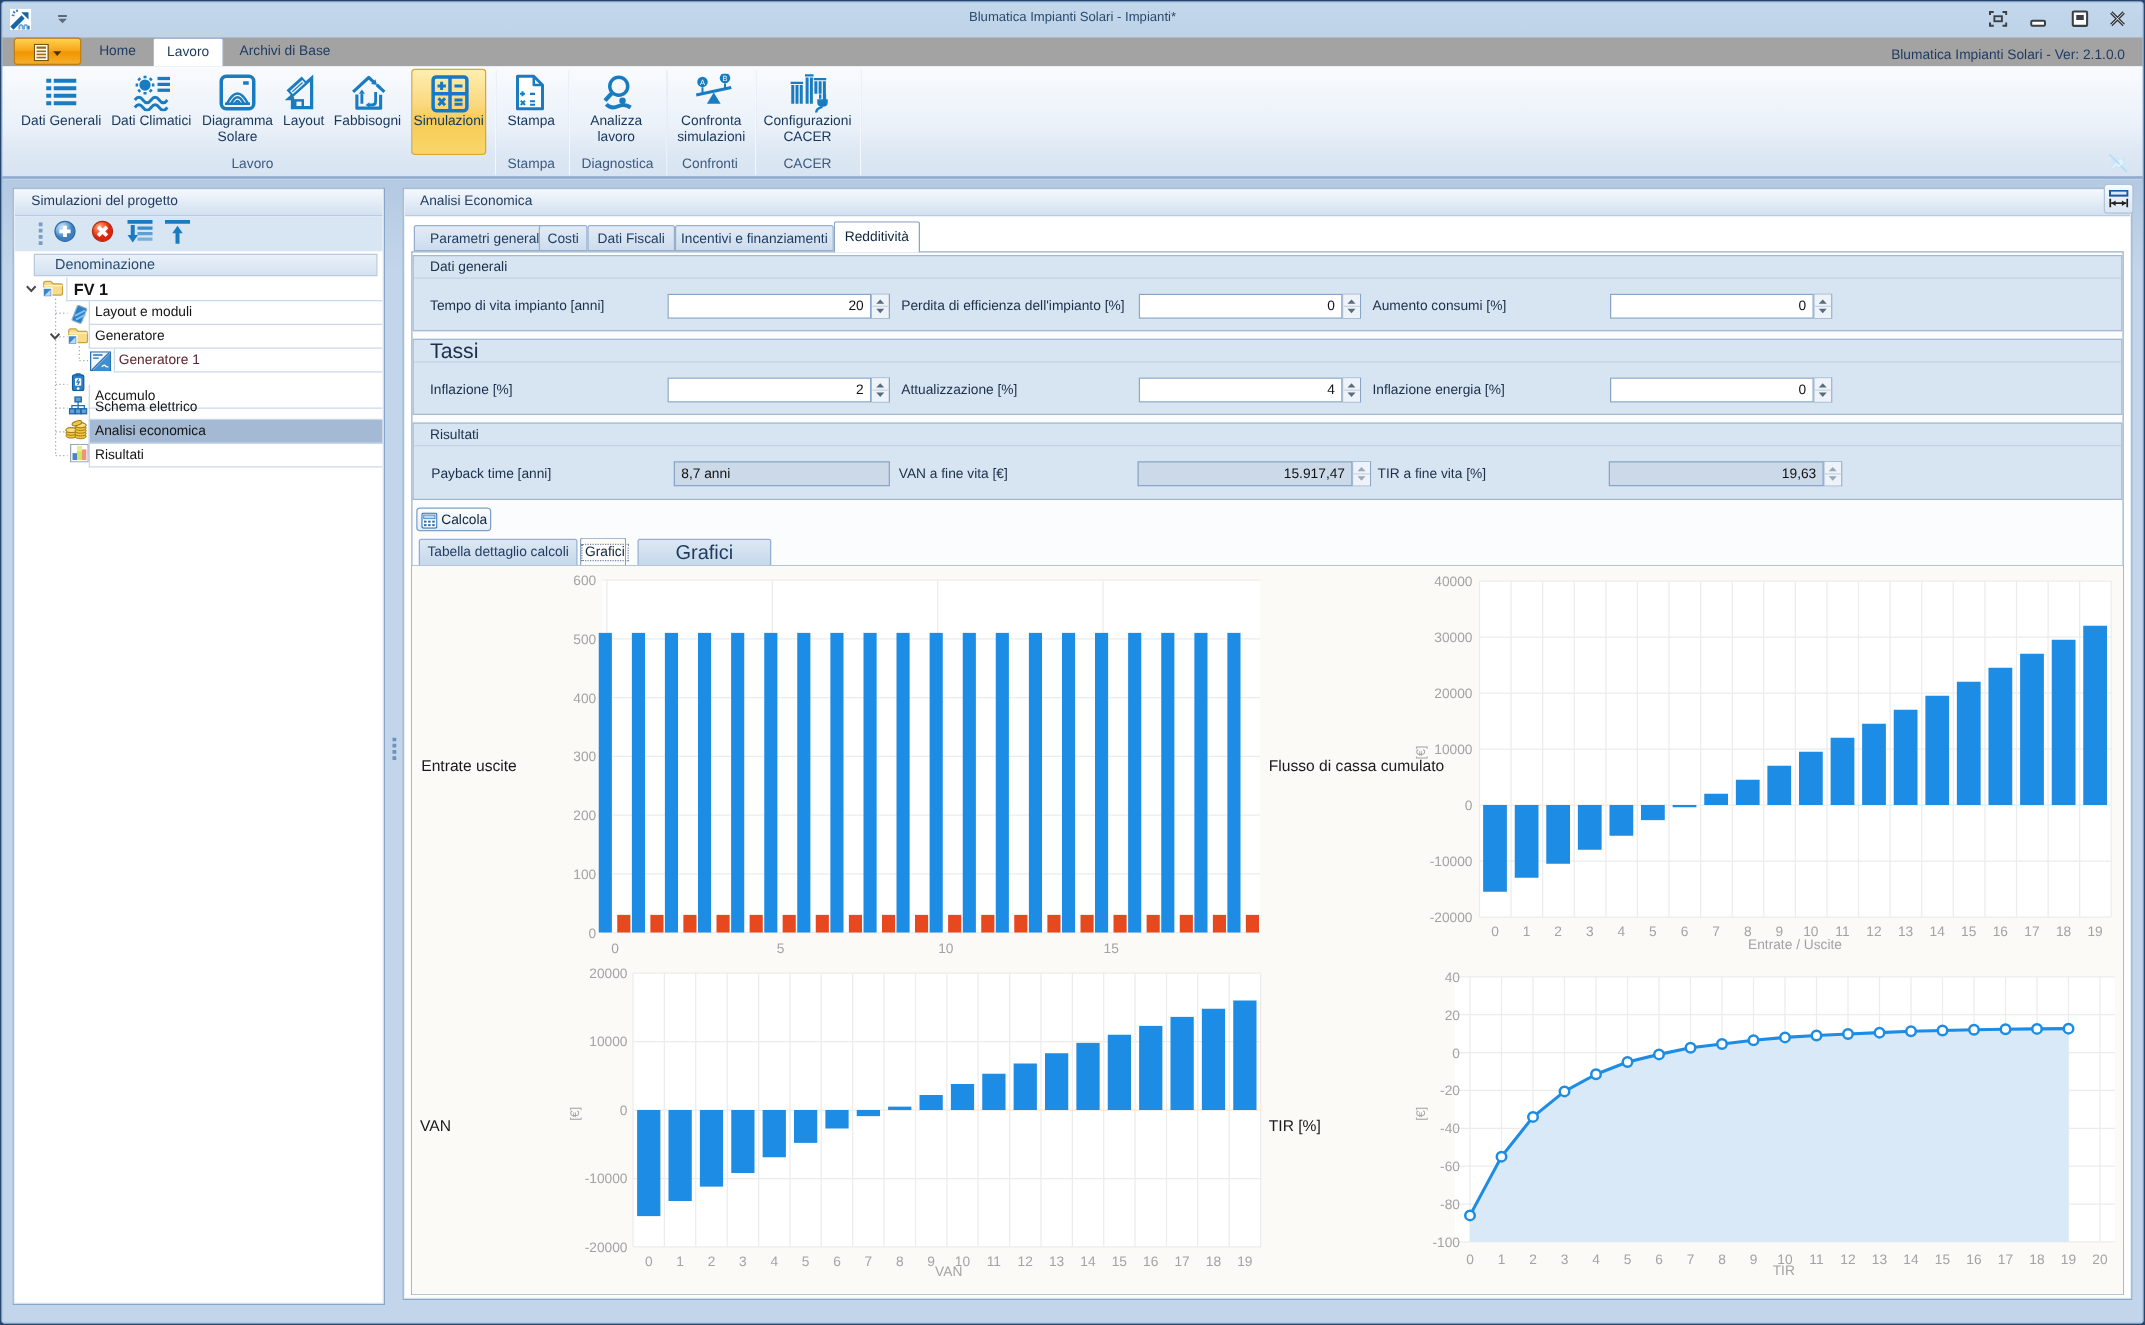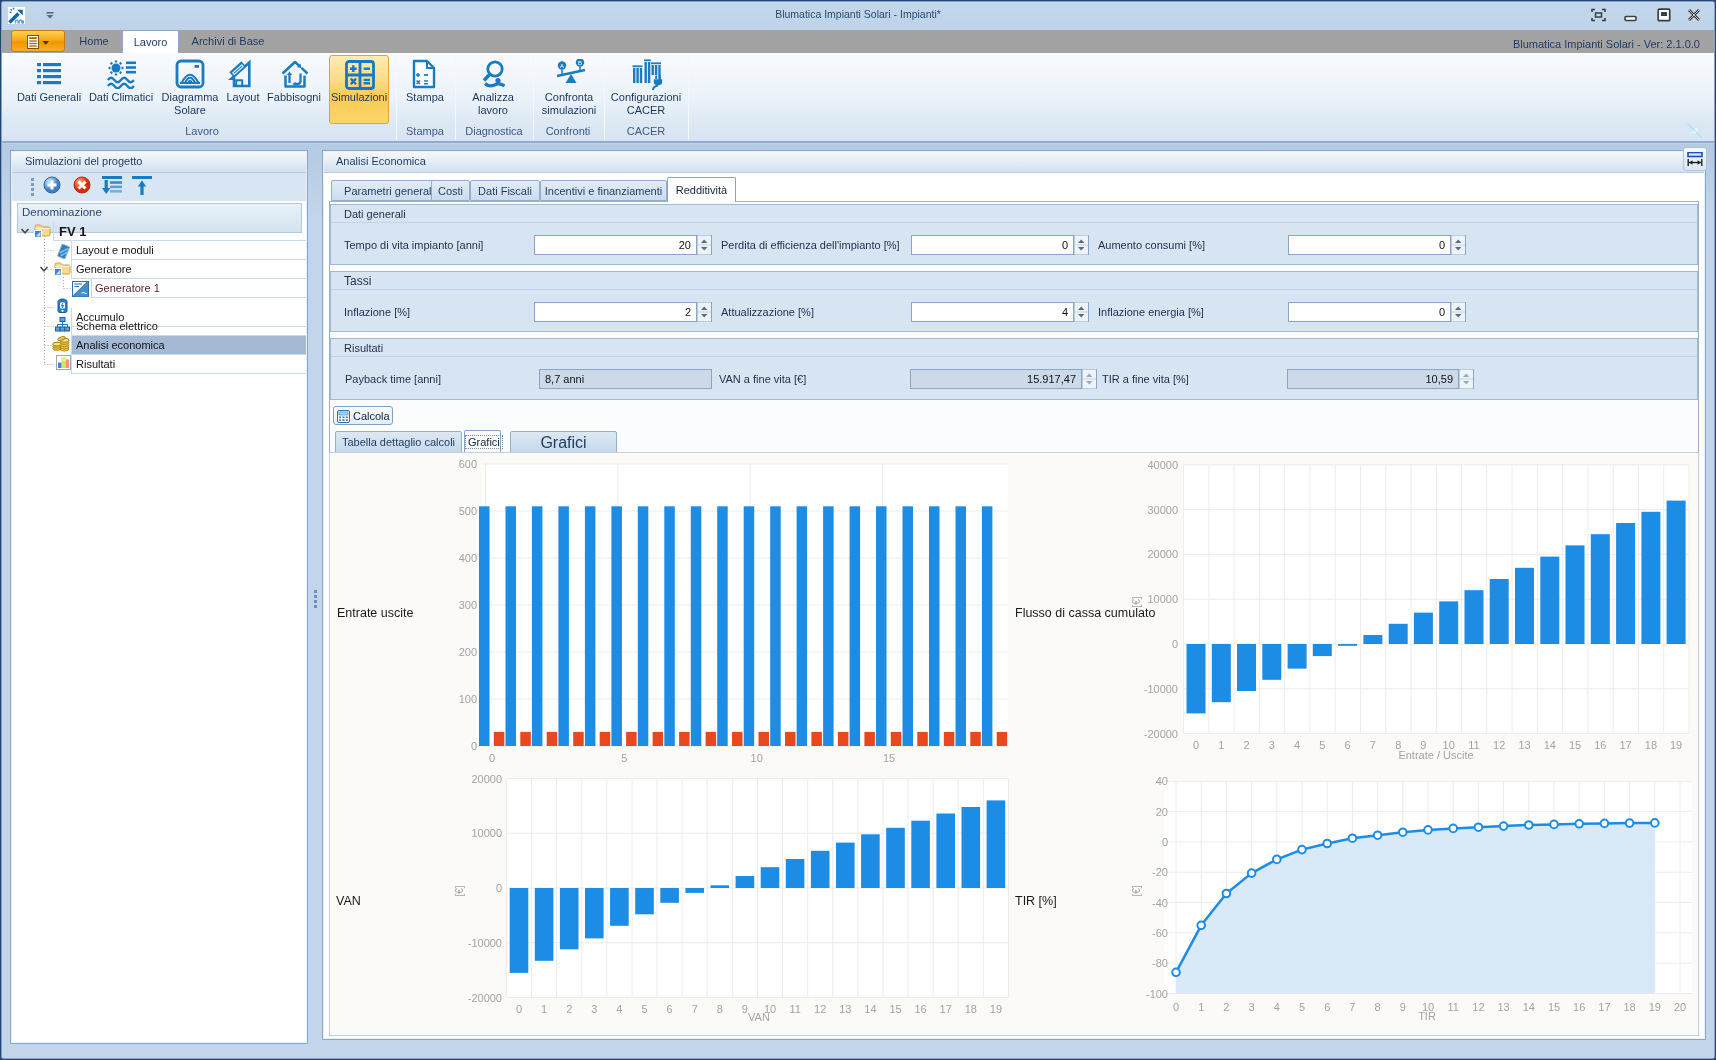--- a/index.html
+++ b/index.html
@@ -287,21 +287,21 @@
    <path d="M1 13 h8.4 l-4.2 6 z"></path>
   </g>
  </svg>
  <svg class="abs" style="left:120px;top:24px" width="22" height="21">
   <g fill="#1a7cc0">
    <rect x="1" y="1" width="20" height="3"></rect>
    <rect x="9.4" y="10" width="3.2" height="10"></rect>
    <path d="M6.8 11.5 h8.4 l-4.2 -6 z"></path>
   </g>
  </svg>
- <div class="abs" style="left:6px;right:5px;top:52px;height:30px;background:linear-gradient(#e9f1f9,#d4e2f1);border:1px solid #b7c9de;font-size:11.5px;color:#2a4a72;line-height:16px;padding-left:4px;">Denominazione</div>
+ <div class="abs" style="left:16px;right:5px;top:52px;height:18px;background:linear-gradient(#e9f1f9,#d4e2f1);border:1px solid #b7c9de;font-size:11.5px;color:#2a4a72;line-height:16px;padding-left:16px;">Denominazione</div>
 
 <div class="treerow" style="top:71px;">
       <div class="abs" style="left:42px;right:1px;top:0;height:19px;border-bottom:1px solid #c9d9ec;border-left:1px solid #c9d9ec;"></div>
       <div class="abs" style="left:48px;top:0;font-weight:bold;font-size:13px;color:#141414;">FV 1</div>
     </div>
 <div class="treerow" style="top:90px;">
       <div class="abs" style="left:60px;right:1px;top:0;height:19px;border-bottom:1px solid #c9d9ec;border-left:1px solid #c9d9ec;"></div>
       <div class="abs" style="left:65px;top:0;font-weight:normal;font-size:11px;color:#141414;">Layout e moduli</div>
     </div>
 <div class="treerow" style="top:109px;">
@@ -432,21 +432,21 @@
 <div class="abs" style="left:331px;top:180px;width:116px;height:21px;background:linear-gradient(#e2ecf6,#ccdcee);border:1px solid #94aecd;border-radius:2px 2px 0 0;font-size:11px;color:#1e3a5f;text-align:center;line-height:20px;">Parametri generali</div>
 <div class="abs" style="left:431px;top:180px;width:39px;height:21px;background:linear-gradient(#e2ecf6,#ccdcee);border:1px solid #94aecd;border-radius:2px 2px 0 0;font-size:11px;color:#1e3a5f;text-align:center;line-height:20px;">Costi</div>
 <div class="abs" style="left:470px;top:180px;width:70px;height:21px;background:linear-gradient(#e2ecf6,#ccdcee);border:1px solid #94aecd;border-radius:2px 2px 0 0;font-size:11px;color:#1e3a5f;text-align:center;line-height:20px;">Dati Fiscali</div>
 <div class="abs" style="left:540px;top:180px;width:127px;height:21px;background:linear-gradient(#e2ecf6,#ccdcee);border:1px solid #94aecd;border-radius:2px 2px 0 0;font-size:11px;color:#1e3a5f;text-align:center;line-height:20px;">Incentivi e finanziamenti</div>
 <div class="abs" style="left:667px;top:177px;width:69px;height:25px;background:#fff;border:1px solid #8aa4c4;border-bottom:none;border-radius:2px 2px 0 0;font-size:11px;color:#10243c;text-align:center;line-height:24px;z-index:3;">Redditività</div>
 <div class="abs" style="left:329px;top:201px;width:1370px;height:835px;background:#fafcfe;border:1px solid #9ab0cc;z-index:1;"></div>
 <div class="abs" style="left:330px;top:204px;width:1368px;height:61px;background:#d7e4f2;border:1px solid #a3b9d2;z-index:2;">
     <div class="abs" style="left:0;right:0;top:0;height:18px;border-bottom:1px solid #c3d3e5;font-size:11px;color:#1c2f4a;line-height:18px;padding-left:13px;">Dati generali</div>
   </div>
 <div class="abs" style="left:330px;top:271px;width:1368px;height:61px;background:#d7e4f2;border:1px solid #a3b9d2;z-index:2;">
-    <div class="abs" style="left:0;right:0;top:0;height:18px;border-bottom:1px solid #c3d3e5;font-size:12px;color:#1c2f4a;line-height:18px;padding-left:13px;">Tassi</div>
+    <div class="abs" style="left:0;right:0;top:0;height:18px;border-bottom:1px solid #c3d3e5;font-size:17px;color:#1c2f4a;line-height:18px;padding-left:13px;">Tassi</div>
   </div>
 <div class="abs" style="left:330px;top:338px;width:1368px;height:62px;background:#d7e4f2;border:1px solid #a3b9d2;z-index:2;">
     <div class="abs" style="left:0;right:0;top:0;height:18px;border-bottom:1px solid #c3d3e5;font-size:11px;color:#1c2f4a;line-height:18px;padding-left:13px;">Risultati</div>
   </div>
 <div class="abs" style="left:344px;top:235px;font-size:11px;color:#1c2f4a;line-height:20px;z-index:4;">Tempo di vita impianto [anni]</div>
 <div class="abs" style="left:534px;top:235px;width:163px;height:20px;background:#fff;border:1px solid #89a6c6;font-size:11px;color:#111;line-height:19px;text-align:right;padding-right:5px;z-index:4;">20</div>
 <svg class="abs" style="left:697px;top:235px;z-index:4" width="15" height="20">
 <rect x="0" y="0" width="14.5" height="20" fill="#eef3f9" stroke="#89a6c6" stroke-width="1"></rect>
 <path d="M4 8 L7.2 4.5 L10.4 8 Z" fill="#5a6b7e"></path>
 <path d="M4 12 L7.2 15.5 L10.4 12 Z" fill="#5a6b7e"></path>
@@ -496,21 +496,21 @@
 <div class="abs" style="left:539px;top:369px;width:173px;height:20px;background:#ccd9e9;border:1px solid #89a6c6;font-size:11px;color:#111;line-height:19px;text-align:left;padding-left:5px;z-index:4;">8,7 anni</div>
 <div class="abs" style="left:719px;top:369px;font-size:11px;color:#1c2f4a;line-height:20px;z-index:4;">VAN a fine vita [€]</div>
 <div class="abs" style="left:910px;top:369px;width:172px;height:20px;background:#ccd9e9;border:1px solid #89a6c6;font-size:11px;color:#111;line-height:19px;text-align:right;padding-right:5px;z-index:4;">15.917,47</div>
 <svg class="abs" style="left:1082px;top:369px;z-index:4" width="15" height="20">
 <rect x="0" y="0" width="14.5" height="20" fill="#eef3f9" stroke="#89a6c6" stroke-width="1"></rect>
 <path d="M4 8 L7.2 4.5 L10.4 8 Z" fill="#9aa8b8"></path>
 <path d="M4 12 L7.2 15.5 L10.4 12 Z" fill="#9aa8b8"></path>
 <path d="M1 10 H14" stroke="#c8d4e0" stroke-width="1"></path>
 </svg>
 <div class="abs" style="left:1102px;top:369px;font-size:11px;color:#1c2f4a;line-height:20px;z-index:4;">TIR a fine vita [%]</div>
-<div class="abs" style="left:1287px;top:369px;width:172px;height:20px;background:#ccd9e9;border:1px solid #89a6c6;font-size:11px;color:#111;line-height:19px;text-align:right;padding-right:5px;z-index:4;">10,59</div>
+<div class="abs" style="left:1287px;top:369px;width:172px;height:20px;background:#ccd9e9;border:1px solid #89a6c6;font-size:11px;color:#111;line-height:19px;text-align:right;padding-right:5px;z-index:4;">19,63</div>
 <svg class="abs" style="left:1459px;top:369px;z-index:4" width="15" height="20">
 <rect x="0" y="0" width="14.5" height="20" fill="#eef3f9" stroke="#89a6c6" stroke-width="1"></rect>
 <path d="M4 8 L7.2 4.5 L10.4 8 Z" fill="#9aa8b8"></path>
 <path d="M4 12 L7.2 15.5 L10.4 12 Z" fill="#9aa8b8"></path>
 <path d="M1 10 H14" stroke="#c8d4e0" stroke-width="1"></path>
 </svg>
 <div class="abs" style="left:333px;top:406px;width:60px;height:19px;background:linear-gradient(#fcfdfe,#e4edf6);border:1px solid #7da0c4;border-radius:3px;z-index:4;font-size:11px;color:#10243c;line-height:18px;">
 <svg style="position:absolute;left:3px;top:3px" width="13" height="13">
 <rect x="0.5" y="0.5" width="12" height="12" rx="1.5" fill="#fff" stroke="#2a6fb0"></rect>
 <rect x="2" y="2" width="9" height="3" fill="#bcd8f0" stroke="#2a6fb0" stroke-width="0.6"></rect>

